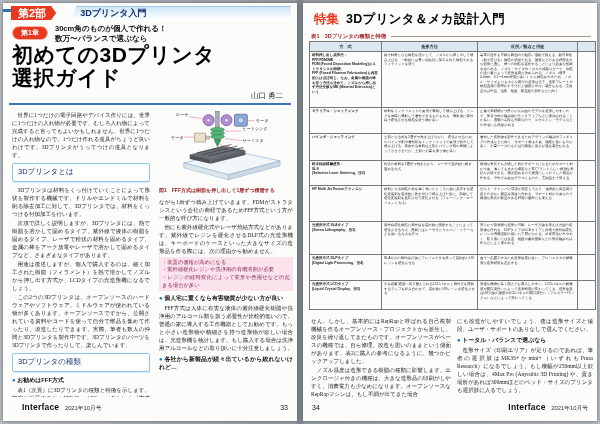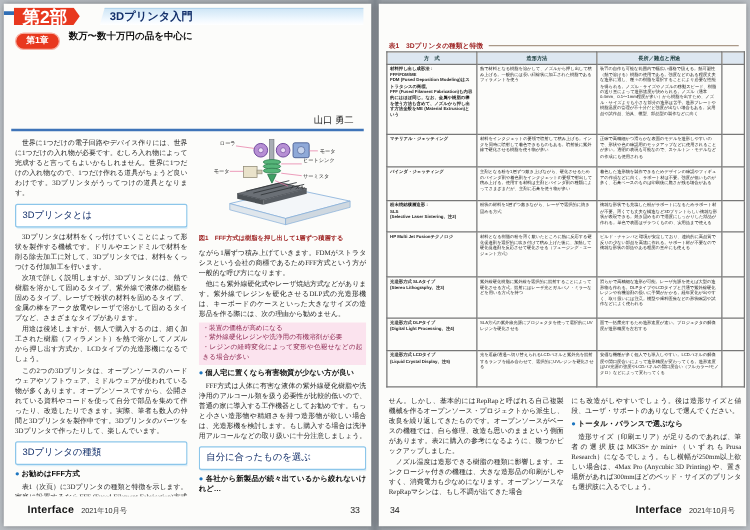--- a/index.html
+++ b/index.html
@@ -7,21 +7,21 @@
   .spread { position:relative; width:600px; height:424px;
     background:linear-gradient(90deg,#b7bcc1 0%,#9aa0a6 49%,#7e858c 50%,#9aa0a6 51%,#b7bcc1 100%); overflow:hidden; }
   .page { position:absolute; top:3px; height:418px; width:294px; background:#fcfcfa;
     box-shadow:0 0 4px rgba(0,0,0,.45); overflow:hidden; }
   .page.left { left:3px; }
   .page.right { left:303px; }
 
   
   .top-strip { position:absolute; left:0; top:6px; width:10px; height:3px; background:#2f6eb5; }
   .part-row { position:absolute; left:8px; top:3px; right:6px; height:14px; display:flex; }
-  .part-badge { background:#e8381e; color:#fff; font-weight:bold; font-size:14px; line-height:14px;
+  .part-badge { background:#e8381e; color:#fff; font-weight:bold; font-size:11px; line-height:14px;
     padding:0 10px 0 7px; clip-path:polygon(0 0,calc(100% - 5px) 0,100% 50%,calc(100% - 5px) 100%,0 100%); }
   .part-bar { flex:1; margin-left:16px; background:linear-gradient(180deg,#cfe6f6 0%,#f2f9ff 70%,#ffffff 100%);
     border-top:1px solid #9ec9e8; color:#13306b; font-weight:bold; font-size:9px; line-height:13px; padding-left:8px;
     clip-path:polygon(4px 0,100% 0,100% 100%,0 100%); }
   .chapter-row { position:absolute; left:9px; top:21px; display:flex; align-items:flex-start; }
   .chapter-pill { background:#e8381e; color:#fff; font-weight:bold; font-size:7px; line-height:12px;
     border-radius:7px; padding:0 8px; border:1px solid #f7b2a5; margin-top:2px; }
   .subtitle { margin-left:7px; font-size:7.6px; font-weight:bold; color:#111; line-height:1.3; }
   .headline { position:absolute; left:9px; top:40px; font-size:21px; font-weight:bold; color:#000;
     line-height:1.1; letter-spacing:.5px; }
@@ -83,24 +83,29 @@
     <div class="part-row">
       <div class="part-badge">第2部</div>
       <div class="part-bar">
         <span>3Dプリンタ入門</span>
       </div>
     </div>
 
     <div class="chapter-row">
       <div class="chapter-pill">第1章</div>
       <div class="subtitle">
-        <div>数万〜数十万円の品を中心に</div>
-      </div>
-    </div>
-
+        <div>30cm角のものが個人で作れる！</div>
+        <div>数万〜バランスで選ぶなら</div>
+      </div>
+    </div>
+
+    <h1 class="headline">
+      <span>初めての3Dプリンタ</span><br>
+      <span>選択ガイド</span>
+    </h1>
     <div class="author">山口 勇二</div>
     <div class="divider"></div>
 
     <div class="col lp-col1">
       <p class="ind">世界に1つだけの電子回路やデバイス作りには、世界に1つだけの入れ物が必要です。むしろ入れ物によって完成すると言ってもよいかもしれません。世界に1つだけの入れ物なので、1つだけ作れる道具がちょうど良いわけです。3Dプリンタがうってつけの道具となります。</p>
       <div class="secbox">3Dプリンタとは</div>
       <p class="ind">3Dプリンタは材料をくっ付けていくことによって形状を製作する機械です。ドリルやエンドミルで材料を削る除去加工に対して、3Dプリンタでは、材料をくっつける付加加工を行います。</p>
       <p class="ind">次項で詳しく説明しますが、3Dプリンタには、熱で樹脂を溶かして固めるタイプ、紫外線で液体の樹脂を固めるタイプ、レーザで粉状の材料を固めるタイプ、金属の棒をアーク放電やレーザで溶かして固めるタイプなど、さまざまなタイプがあります。</p>
       <p class="ind">用途は後述しますが、個人で購入するのは、細く加工された樹脂（フィラメント）を熱で溶かしてノズルから押し出す方式か、LCDタイプの光造形機になるでしょう。</p>
       <p class="ind">この2つの3Dプリンタは、オープンソースのハードウェアやソフトウェア、ミドルウェアが使われている物が多くあります。オープンソースですから、公開されている資料やコードを使って自分で部品を集めて作ったり、改造したりできます。実際、筆者も数人の仲間と3Dプリンタを製作中です。3Dプリンタのパーツを3Dプリンタで作ったりして、楽しんでいます。</p>
@@ -163,35 +168,38 @@
       </div>
       <p>ながら1層ずつ積み上げていきます。FDMがストラタシスという会社の商標であるためFFF方式という方が一般的な呼び方になります。</p>
       <p class="ind">他にも紫外線硬化式やレーザ焼結方式などがあります。紫外線でレジンを硬化させるDLP式の光造形機は、キーボードのケースといった大きなサイズの造形品を作る際には、次の理由から勧めません。</p>
       <div class="warnbox">
         <div>・装置の価格が高めになる</div>
         <div>・紫外線硬化レジンや洗浄用の有機溶剤が必要</div>
         <div>・レジンの経時変化によって変形や色褪せなどの起きる場合が多い</div>
       </div>
       <div class="bullhead"><span class="dot">●</span> <span>個人宅に置くなら有害物質が少ない方が良い</span></div>
       <p class="ind">FFF方式は人体に有害な液体の紫外線硬化樹脂や洗浄用のアルコール類を扱う必要性が比較的低いので、普通の家に導入する工作機器としてお勧めです。もっと小さい造形物や精細さを持つ造形物が欲しい場合は、光造形機を検討します。もし購入する場合は洗浄用アルコールなどの取り扱いに十分注意しましょう。</p>
-      <div class="secbox">自分に合ったものを選ぶ</div>
       <div class="bullhead"><span class="dot">●</span> <span>各社から新製品が続々出ているから絞れないけれど…</span></div>
 
     </div>
 
     <div class="pgfoot">
       <span>
         <span class="logo">Interface</span>
         <span class="issue">2021年10月号</span>
       </span>
       <span class="pnum">33</span>
     </div>
   </div>
 
   <div class="page right">
+    <div class="feature-row">
+      <span class="feature-badge">特集</span>
+      <span class="feature-title">3Dプリンタ＆メカ設計入門</span>
+    </div>
 
     <div class="tablecap">
       <span>表1　3Dプリンタの種類と特徴</span>
       <span class="rule"></span>
     </div>
 
     <table class="spec">
       <colgroup>
           <col style="width:72px">
           <col style="width:96px">

